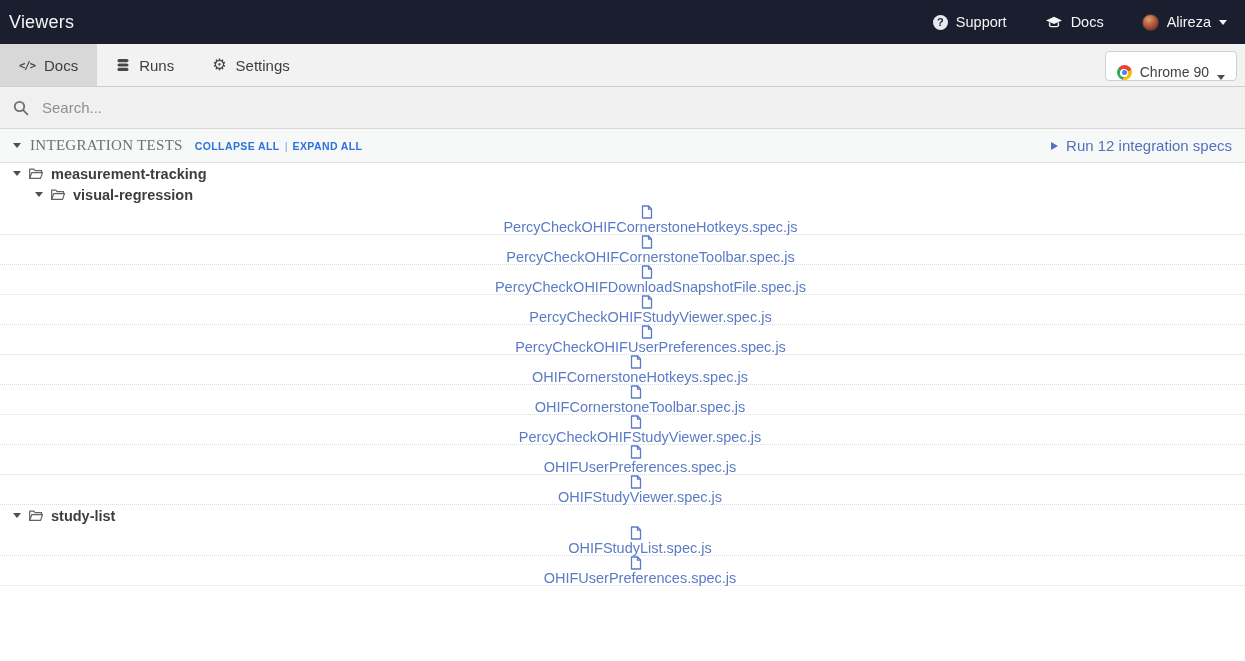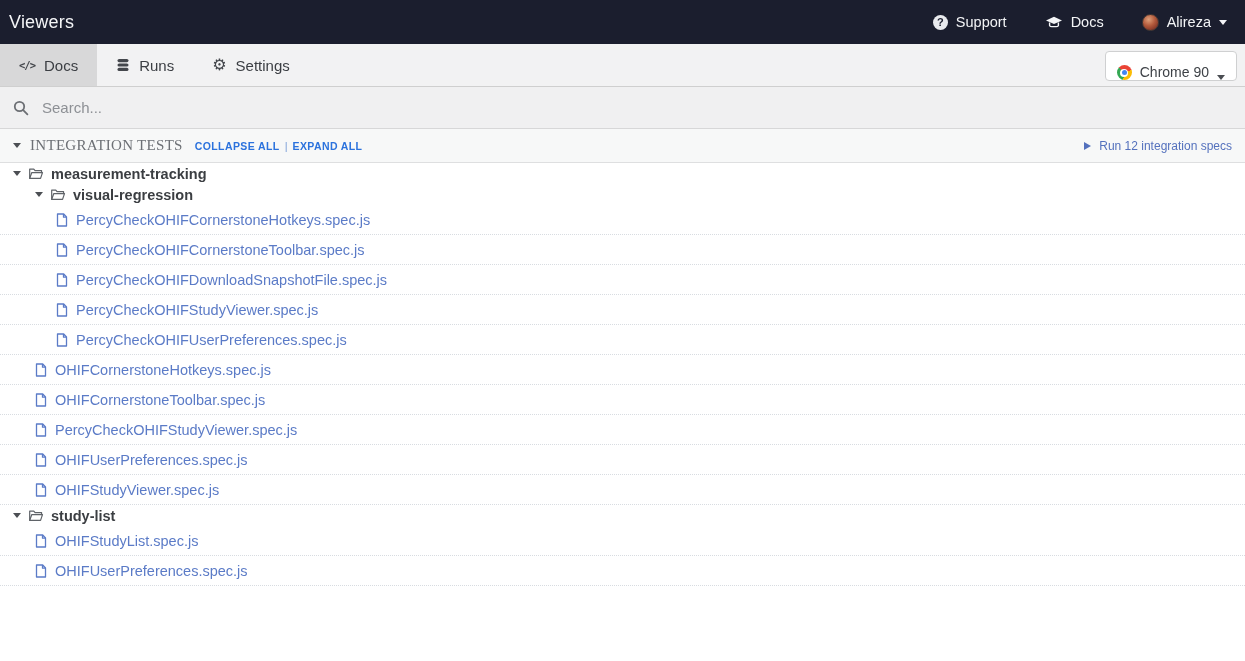--- a/index.html
+++ b/index.html
@@ -128,33 +128,33 @@
   }
   .header-links { display: flex; align-items: flex-end; gap: 5px; }
   .small-link {
     font-size: 10.5px; font-weight: 700; letter-spacing: .4px;
     color: #2b72dd; cursor: pointer;
   }
   .link-sep { font-size: 11px; color: #7fa0d8; font-weight: 400; }
   .run-specs {
     margin-left: auto;
     display: flex; align-items: center; gap: 8px;
-    color: #5471bd; font-size: 12px; cursor: pointer;
+    color: #5471bd; font-size: 15px; cursor: pointer;
   }
   .play-icon {
     width: 0; height: 0;
     border-left: 7px solid #5471bd;
     border-top: 4.5px solid transparent; border-bottom: 4.5px solid transparent;
   }
 
   
   .tree { background: #ffffff; }
   .row { display: flex; align-items: center; cursor: pointer; text-align: right; }
   .row.folder { height: 21px; }
-  .row.file { height: 30px; border-bottom: 1px dotted #d8dce1; }
+  .row.file { height: 30px; border-bottom: 1px dotted #d8dce1; flex-direction: column; }
   .lvl1 { padding-left: 13px; }
   .lvl2 { padding-left: 35px; }
   .lvl3 { padding-left: 56px; }
   .folder-icon { margin: 0 0 0 7px; display: flex; flex: none; }
   .folder-label { font-size: 14.5px; font-weight: 600; color: #3b3e42; margin-left: 7px; }
   .file-icon { margin-right: 8px; display: flex; flex: none; }
   .file-link { font-size: 14.5px; color: #5b7bc7; text-decoration: none; }
   svg { display: block; }
 </style>
 </head>

